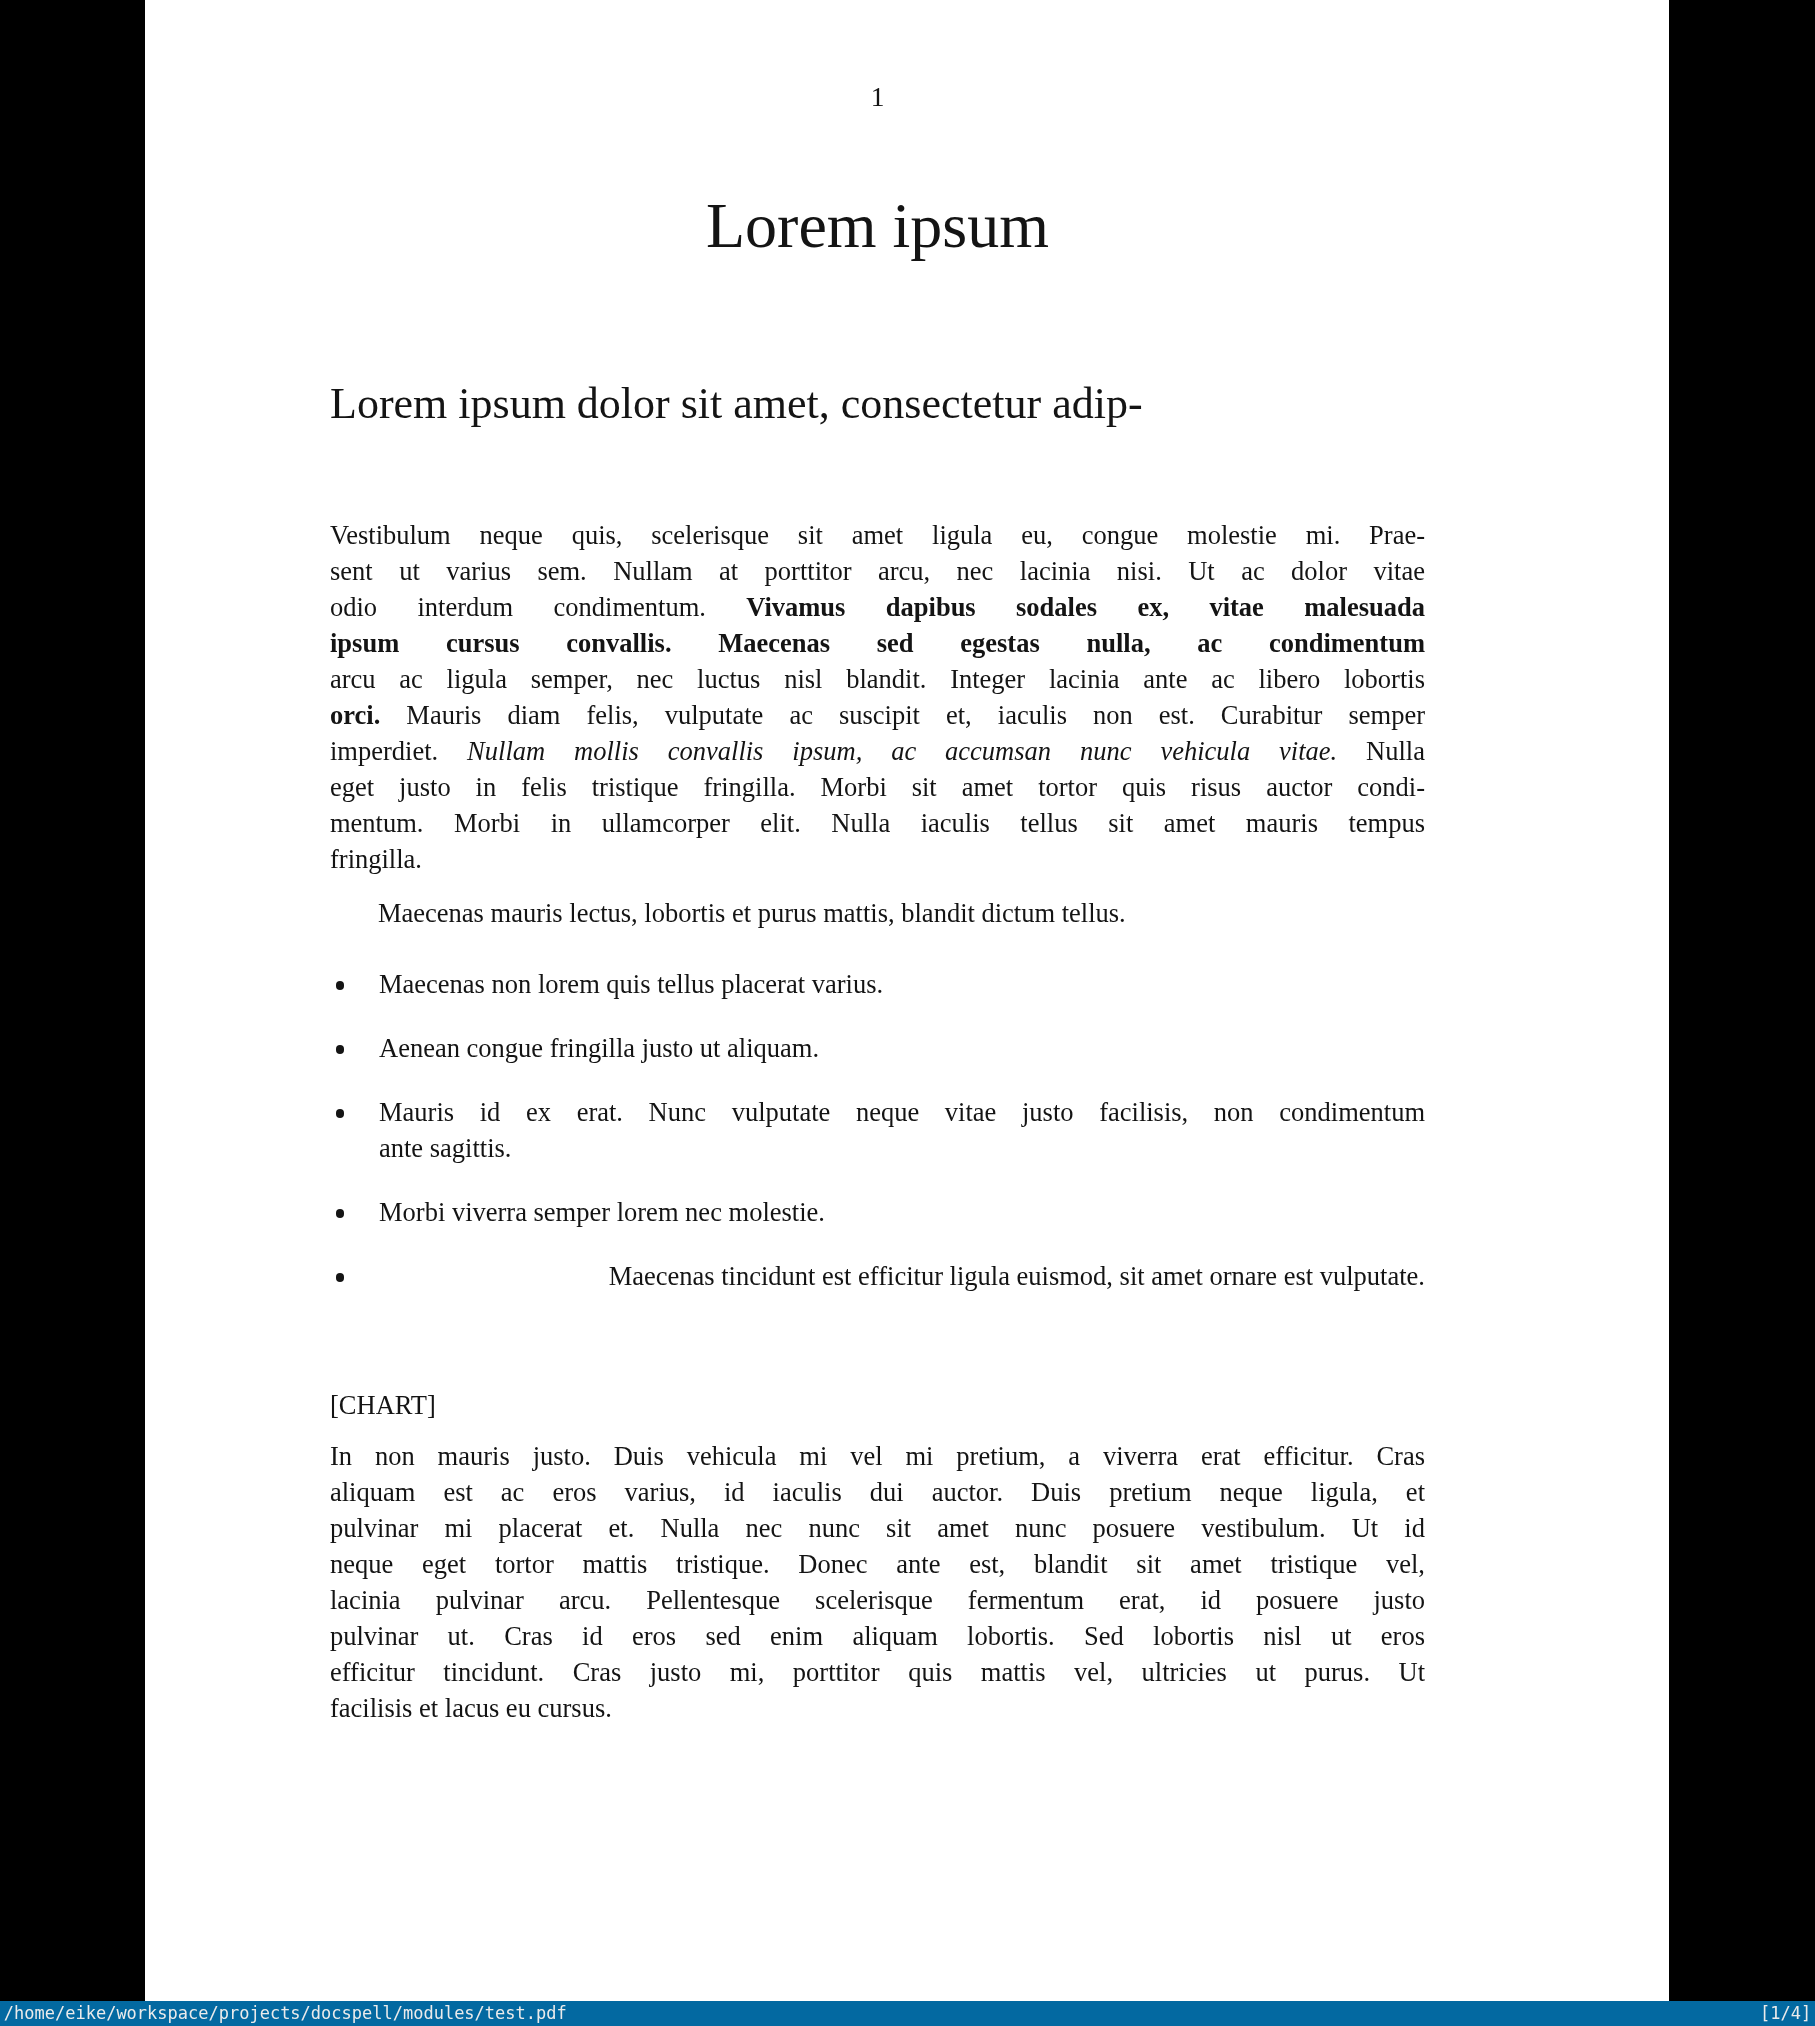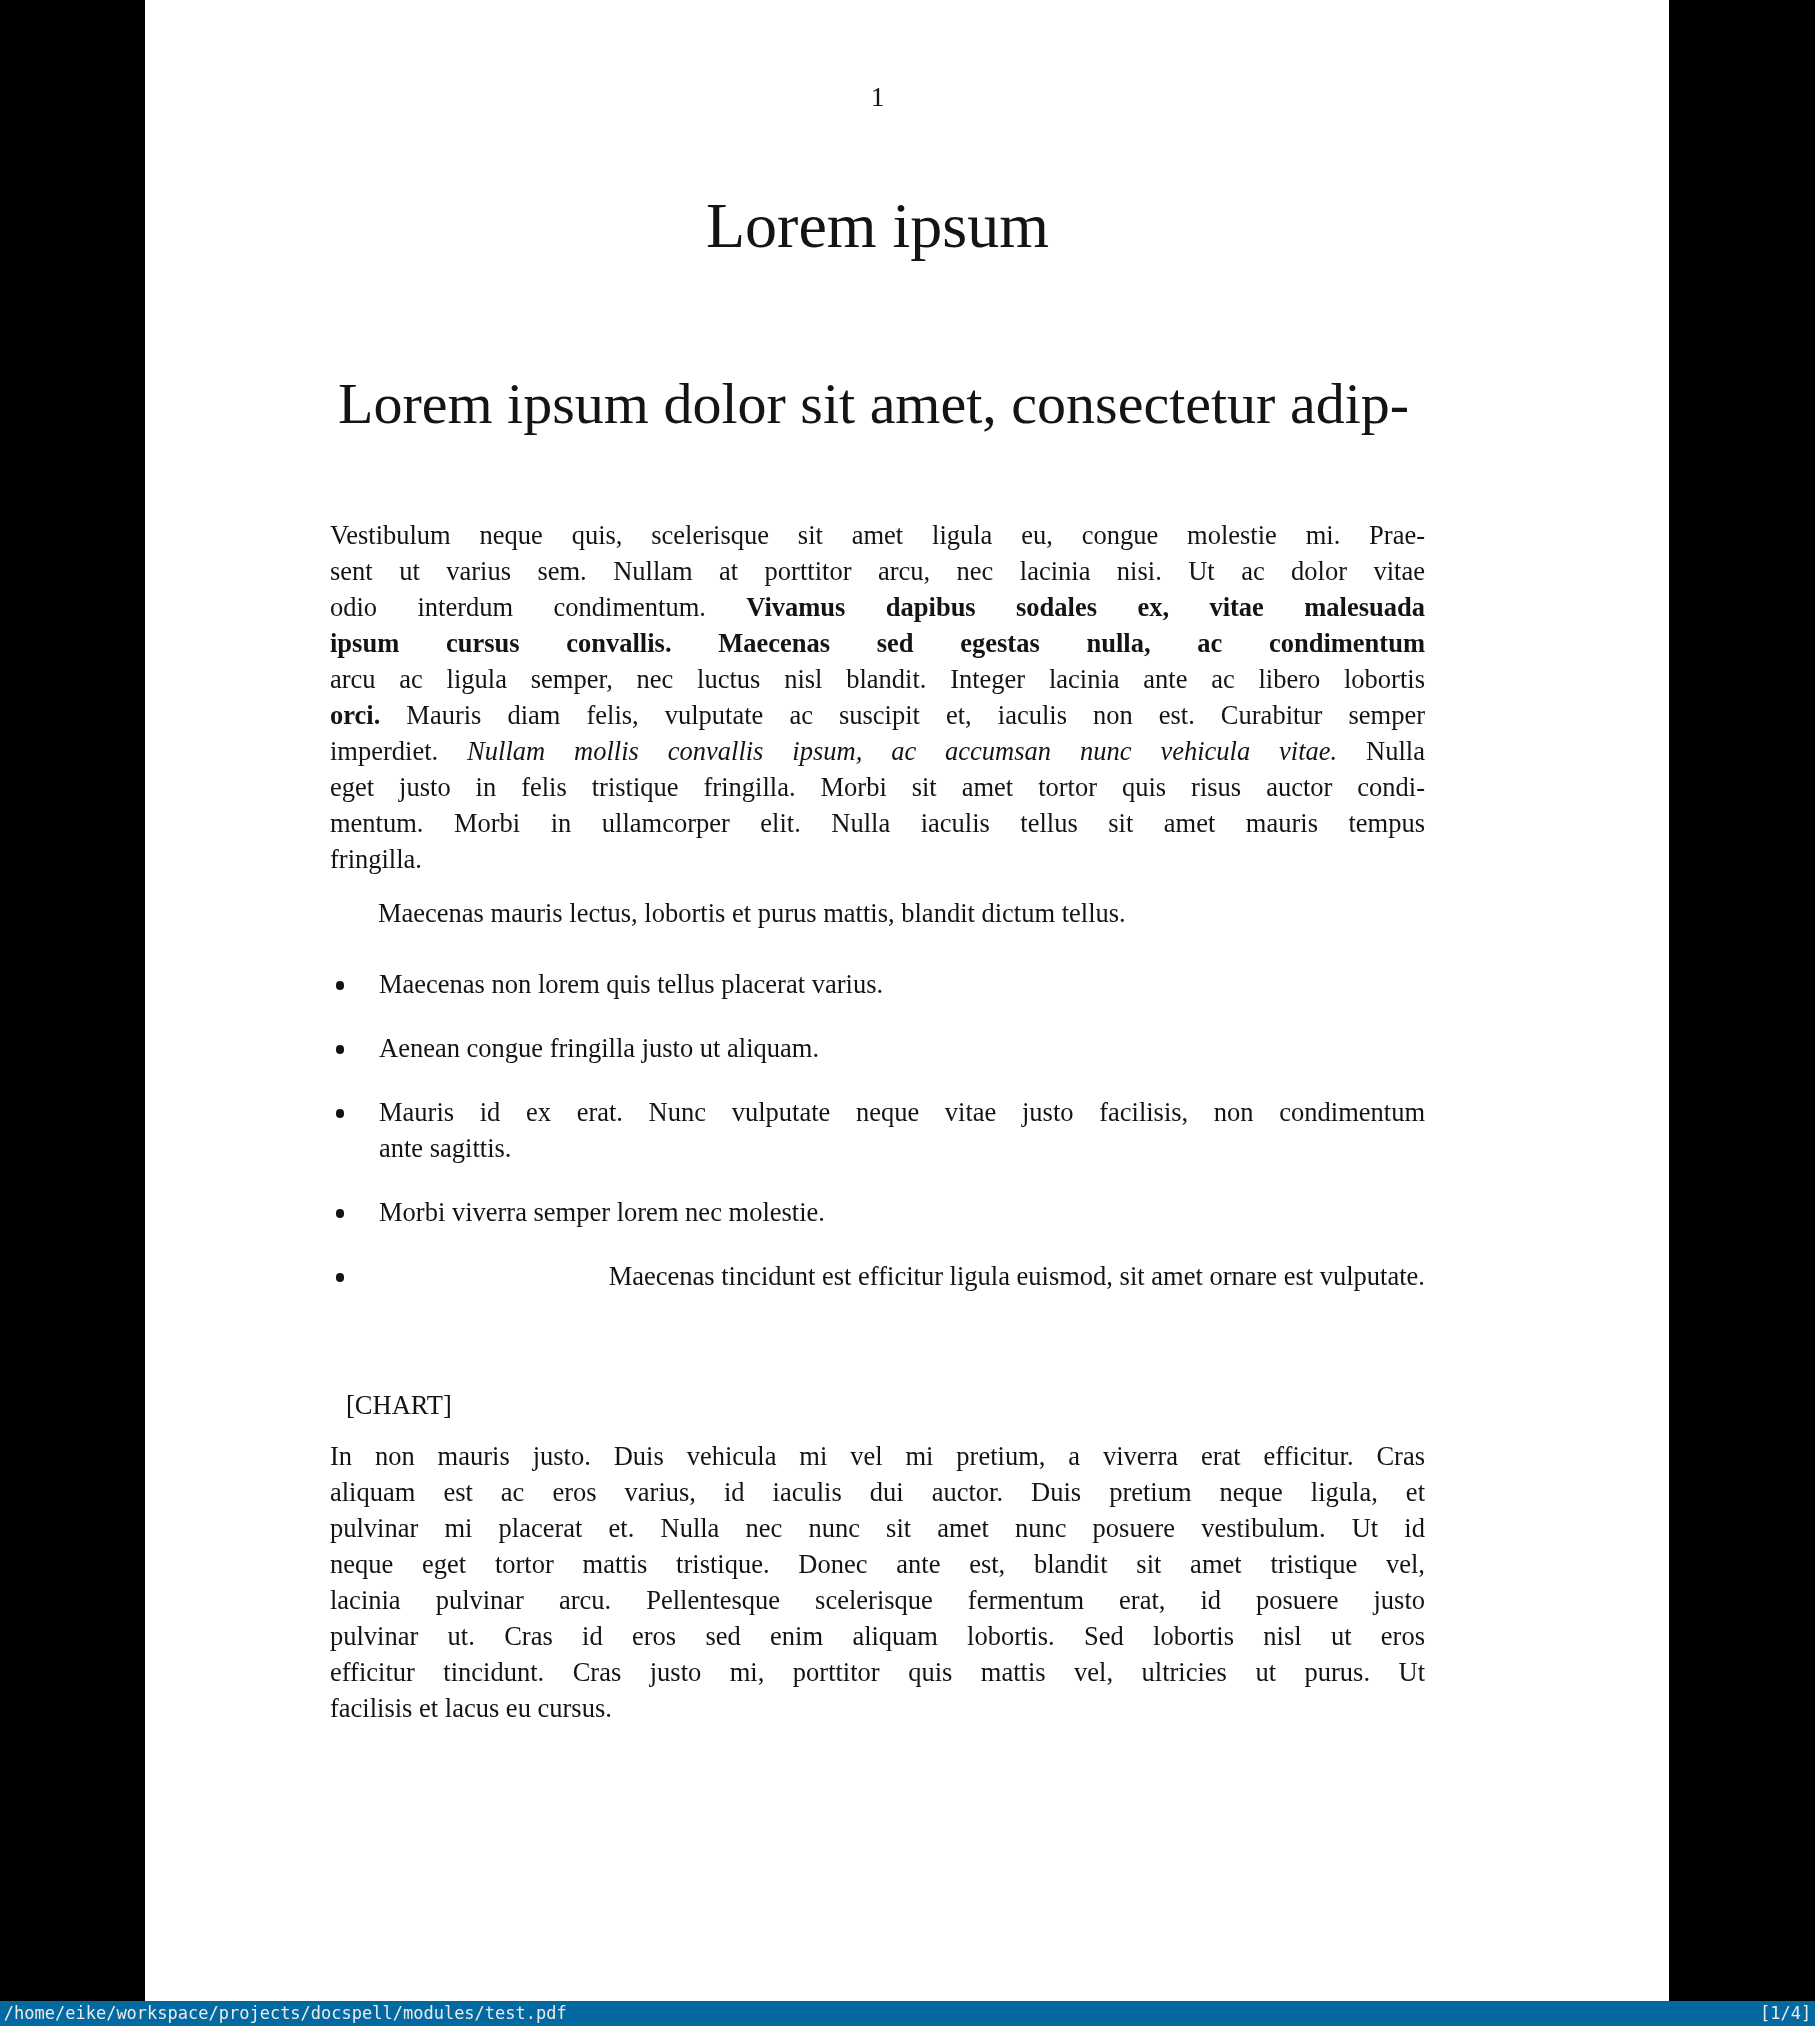--- a/index.html
+++ b/index.html
@@ -21,29 +21,29 @@
   }
   .pageno {
     position:absolute; top:79px; left:0; width:100%;
     text-align:center; font-size:27.4px; line-height:36px;
   }
   .title {
     position:absolute; top:188px; left:0; width:100%;
     text-align:center; font-size:64px; font-weight:normal; line-height:1.2;
   }
   .heading {
-    position:absolute; top:373px; left:8px; width:100%;
-    font-size:58px; font-weight:normal; line-height:62px;
+    position:absolute; top:373px; left:0; width:100%;
+    font-size:44px; font-weight:normal; line-height:62px;
   }
   .para { position:absolute; left:0; width:100%; font-size:26.5px; line-height:36px; }
   .p1 { top:517px; }
   .p2 { top:895px;margin-left:48px; }
   .p3 { top:1438px; }
   .chartline {
-    position:absolute; top:1387px; left:16px; width:100%;
+    position:absolute; top:1387px; left:0; width:100%;
     font-size:26.5px; line-height:36px;
   }
   .line { width:100%; }
   .line.j { text-align:justify; text-align-last:justify; }
   .r-n { font-weight:normal; font-style:normal; }
   .r-b { font-weight:bold; }
   .r-i { font-style:italic; }
   .list {
     position:absolute; top:966px; left:0; width:100%;
     list-style:none; font-size:26.5px; line-height:36px;

